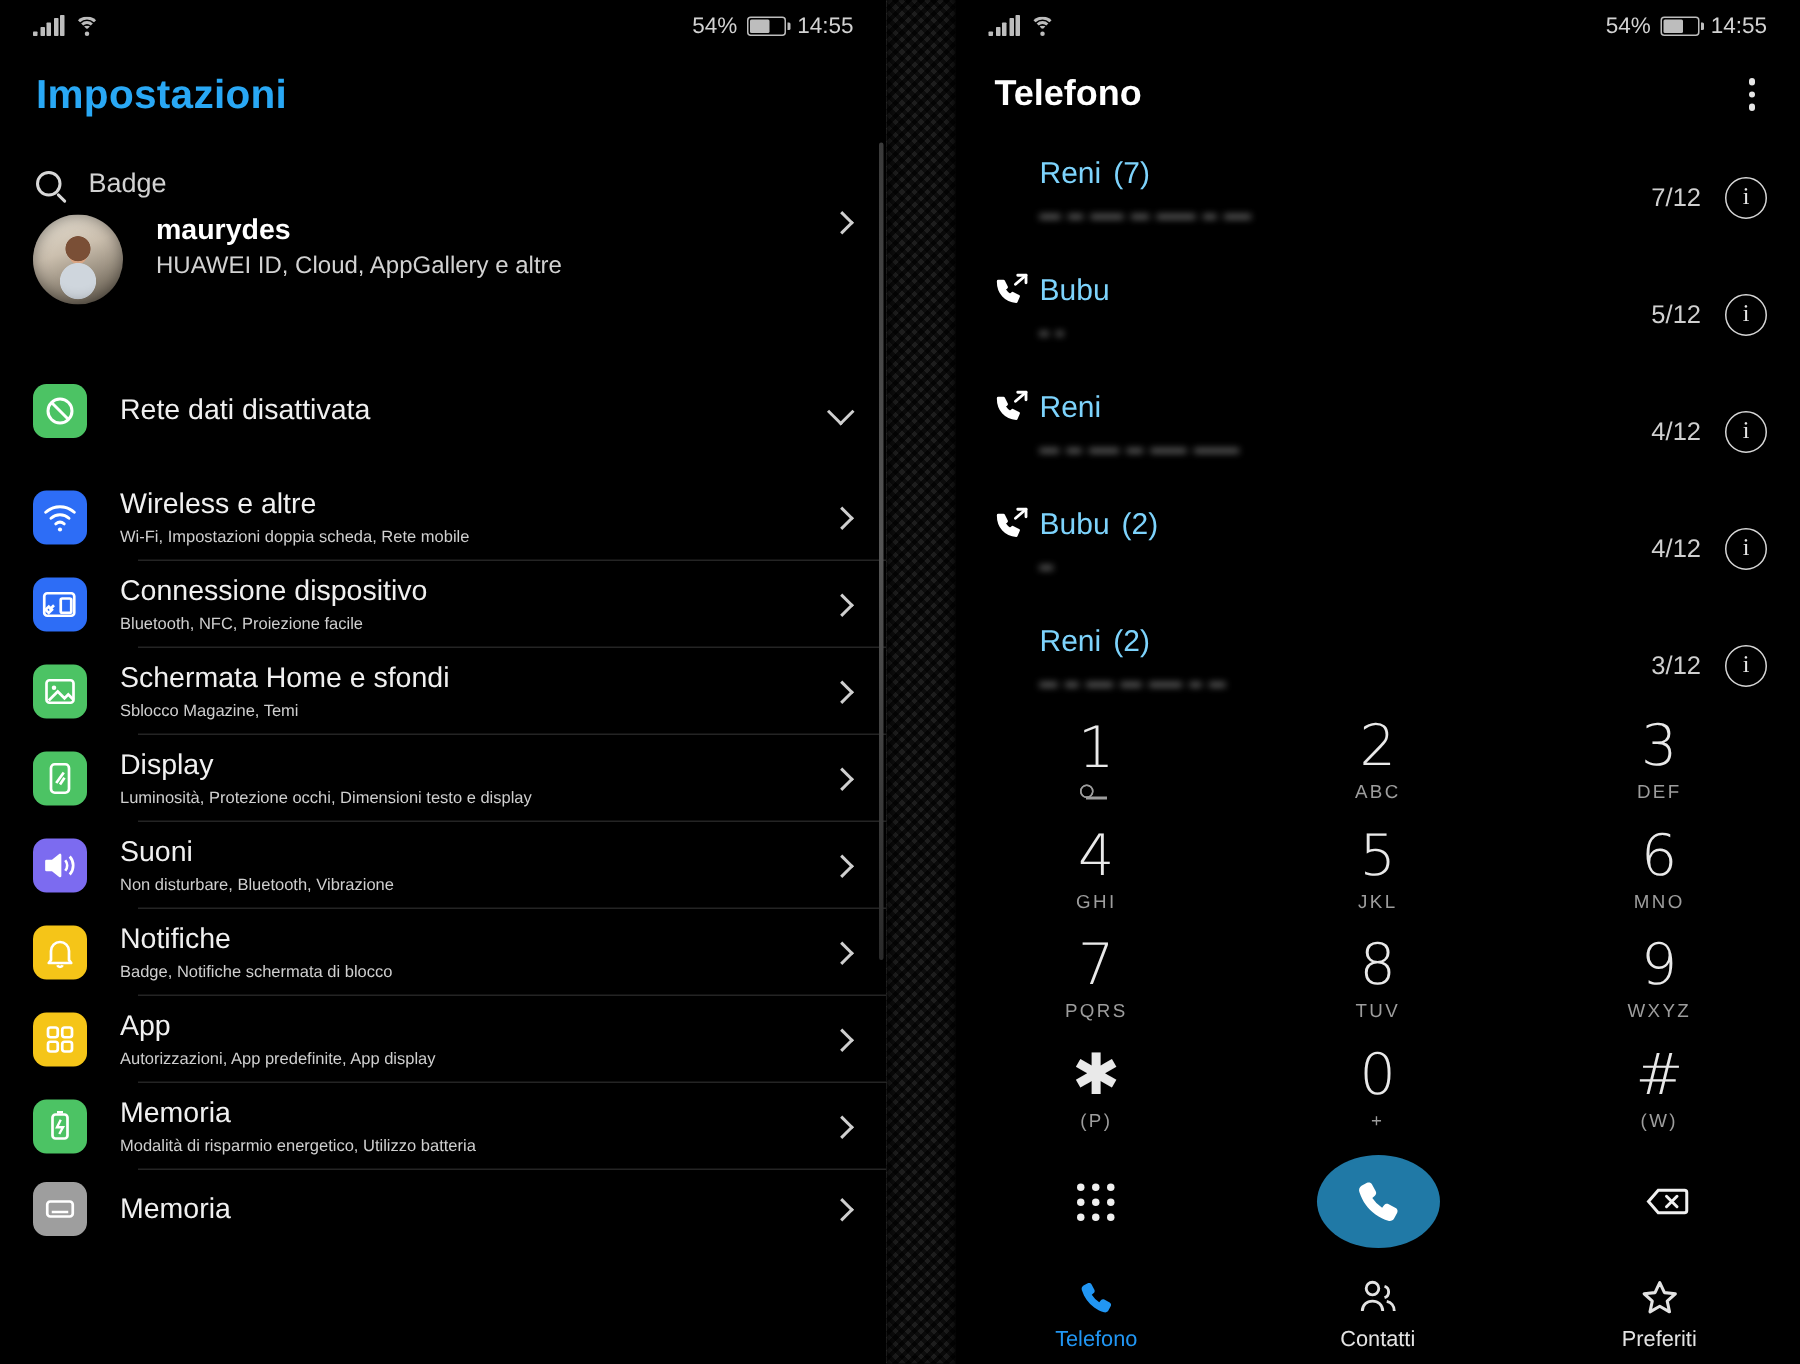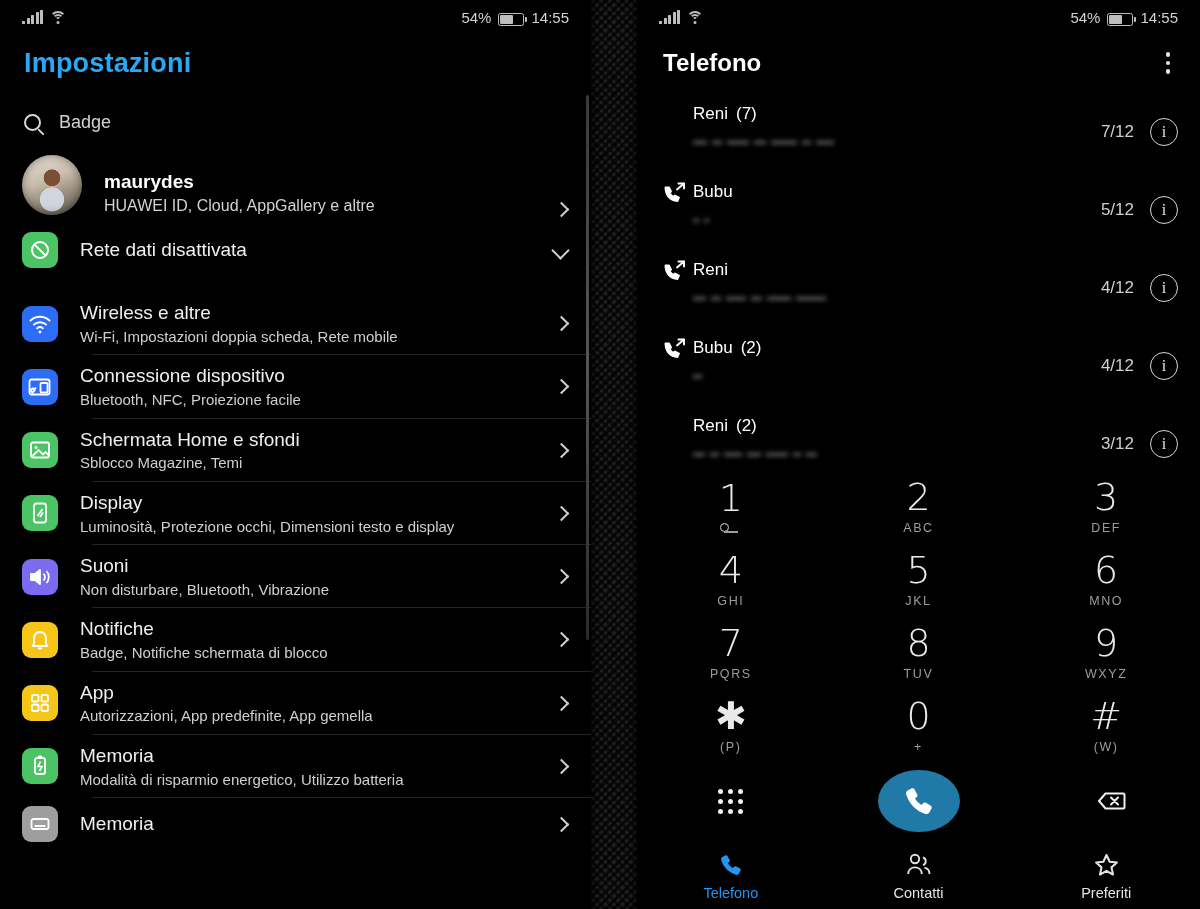--- a/index.html
+++ b/index.html
@@ -23,21 +23,21 @@
   .wifi{ position:relative; width:17px; height:13px; }
   .wifi b{ position:absolute; left:50%; transform:translateX(-50%);
      border:2px solid #bdbdbd; border-bottom-color:transparent;
      border-left-color:transparent; border-right-color:transparent;
      border-radius:50%; }
   .wifi b:nth-child(1){ width:17px; height:17px; top:0; }
   .wifi b:nth-child(2){ width:11px; height:11px; top:3px; }
   .wifi b:nth-child(3){ width:5px;  height:5px;  top:6px; }
   .wifi u{ position:absolute; bottom:0; left:50%; transform:translateX(-50%);
      width:3px; height:3px; background:#bdbdbd; border-radius:50%; }
-  .sb-right{ display:flex; align-items:flex-end; gap:7px; font-size:15px; color:#d2d2d2;}
+  .sb-right{ display:flex; align-items:center; gap:7px; font-size:15px; color:#d2d2d2;}
   .batt{ position:relative; width:26px; height:13px; border:1.5px solid #bdbdbd;
      border-radius:2.5px; }
   .batt s{ position:absolute; left:1px; top:1px; bottom:1px; width:52%;
      background:#bdbdbd; border-radius:1px; display:block; }
   .batt::after{ content:""; position:absolute; right:-4px; top:3.5px;
      width:2.5px; height:5px; background:#bdbdbd; border-radius:0 1px 1px 0;}
 
   
   .pane-left{ position:absolute; left:0; top:0; width:591px; height:909px;
     background:#000; overflow:hidden; }
@@ -49,47 +49,47 @@
 
   .search-row{ position:absolute; left:24px; top:104px; width:540px; height:36px;
     display:flex; align-items:center; gap:18px; }
   .mag{ position:relative; width:17px; height:17px; border:2px solid #d8d8d8;
     border-radius:50%; }
   .mag::after{ content:""; position:absolute; right:-6px; bottom:-4px;
     width:8px; height:2px; background:#d8d8d8; transform:rotate(45deg);
     border-radius:1px; }
   .search-ph{ color:#d2d2d2; font-size:18px; }
 
-  .acct{ position:absolute; left:22px; top:153px; width:545px; height:62px;
-    display:flex; align-items:flex-end; }
+  .acct{ position:absolute; left:22px; top:143px; width:545px; height:62px;
+    display:flex; align-items:flex-start; }
   .avatar{ width:60px; height:60px; border-radius:50%; flex:0 0 60px;
     background:
       radial-gradient(circle at 50% 74%, #cfd6dd 0 22%, rgba(207,214,221,0) 23%),
       radial-gradient(circle at 50% 38%, #7a4f36 0 17%, rgba(122,79,54,0) 18%),
       radial-gradient(circle at 50% 45%, #d9a583 0 13%, rgba(217,165,131,0) 14%),
       linear-gradient(160deg,#e8e2d6 0%,#cbbfae 40%,#8d8374 72%,#5a5246 100%);
     box-shadow:inset 0 0 10px rgba(0,0,0,.45); }
   .acct-txt{ margin-left:22px; }
   .acct-name{ font-size:19px; font-weight:bold; color:#fff; }
   .acct-sub{ font-size:16px; color:#d2d2d2; margin-top:4px; }
   .acct .chev{ margin-left:auto; }
 
   .chev{ width:11px; height:11px; border-right:2.4px solid #cfcfcf;
     border-top:2.4px solid #cfcfcf; transform:rotate(45deg); flex:0 0 auto; }
   .chev-d{ width:13px; height:13px; border-right:2.4px solid #cfcfcf;
     border-bottom:2.4px solid #cfcfcf; transform:rotate(45deg); flex:0 0 auto; }
 
-  .set-list{ position:absolute; left:0; top:224px; width:591px; }
+  .set-list{ position:absolute; left:0; top:248px; width:591px; }
   .set-row{ position:relative; display:flex; align-items:center;
     padding:0 24px 0 22px; min-height:52px; }
   .set-row .tile{ flex:0 0 36px; width:36px; height:36px; border-radius:9px;
     display:flex; align-items:center; justify-content:center; }
   .set-body{ flex:1; margin-left:22px; padding:9px 0; }
   .set-name{ font-size:19px; color:#f0f0f0; line-height:1.25; }
-  .set-sub{ font-size:15px; color:#cfcfcf; line-height:1.3; margin-top:2px; }
+  .set-sub{ font-size:11px; color:#cfcfcf; line-height:1.3; margin-top:2px; }
   .divider{ position:absolute; left:92px; right:0; bottom:0; height:1px;
     background:#242424; }
 
   .scrollbar{ position:absolute; left:586px; top:95px; width:2.5px; height:545px;
     background:linear-gradient(180deg,#3a3a3a,#555,#2a2a2a); border-radius:2px; }
 
   
   .divider-strip{ position:absolute; left:591px; top:0; width:46px; height:909px;
     background:
       repeating-linear-gradient(45deg, #3a3a3a 0 3px, #1a1a1a 3px 6px),
@@ -110,21 +110,21 @@
   .kebab{ margin-left:auto; display:flex; flex-direction:column; gap:4px;
     padding:6px 4px; }
   .kebab i{ width:4.5px; height:4.5px; background:#e6e6e6; border-radius:50%; display:block;}
 
   .calls{ position:absolute; left:0; top:96px; width:563px; }
   .call-row{ position:relative; display:flex; align-items:flex-start;
     height:78px; padding:0 22px 0 26px; }
   .ci{ flex:0 0 26px; width:26px; height:24px; margin-top:8px; position:relative; }
   .ci svg{ display:block; }
   .call-main{ flex:1; margin-left:4px; }
-  .call-name{ font-size:17px; color:#ffffff; line-height:1.2; padding-top:8px;}
+  .call-name{ font-size:20px; color:#7dd3fc; line-height:1.2; padding-top:8px;}
   .call-name .cnt{ margin-left:8px; }
   .call-num{ margin-top:8px; height:11px; filter:blur(2.6px); opacity:.72; }
   .call-num s{ display:inline-block; height:3px; background:#9a9a9a;
     margin-right:5px; vertical-align:middle; text-decoration:none; }
   .call-right{ display:flex; align-items:center; gap:16px; margin-top:22px; }
   .call-date{ font-size:17px; color:#cfcfcf; }
   .info-btn{ width:28px; height:28px; border:1.8px solid #d6d6d6;
     border-radius:50%; display:flex; align-items:center; justify-content:center;
     font-size:16px; color:#e6e6e6; font-family:"Liberation Serif",serif; }
 
@@ -323,21 +323,21 @@
         <span class="tile" style="background:#f5c518">
           <svg width="22" height="22" viewBox="0 0 22 22" fill="none" stroke="#fff" stroke-width="1.8">
             <rect x="3" y="3" width="6.5" height="6.5" rx="1.6"></rect>
             <rect x="12.5" y="3" width="6.5" height="6.5" rx="1.6"></rect>
             <rect x="3" y="12.5" width="6.5" height="6.5" rx="1.6"></rect>
             <rect x="12.5" y="12.5" width="6.5" height="6.5" rx="1.6"></rect>
           </svg>
         </span>
         <div class="set-body">
           <div class="set-name">App</div>
-          <div class="set-sub">Autorizzazioni, App predefinite, App gemella</div>
+          <div class="set-sub">Autorizzazioni, App predefinite, App display</div>
         </div>
         <span class="chev"></span>
         <span class="divider"></span>
       </div>
 
       <div class="set-row">
         <span class="tile" style="background:#4cc364">
           <svg width="20" height="24" viewBox="0 0 20 24" fill="none" stroke="#fff" stroke-width="1.8">
             <rect x="5" y="4" width="10" height="16" rx="2"></rect>
               <path d="M8 2.5h4"></path>

